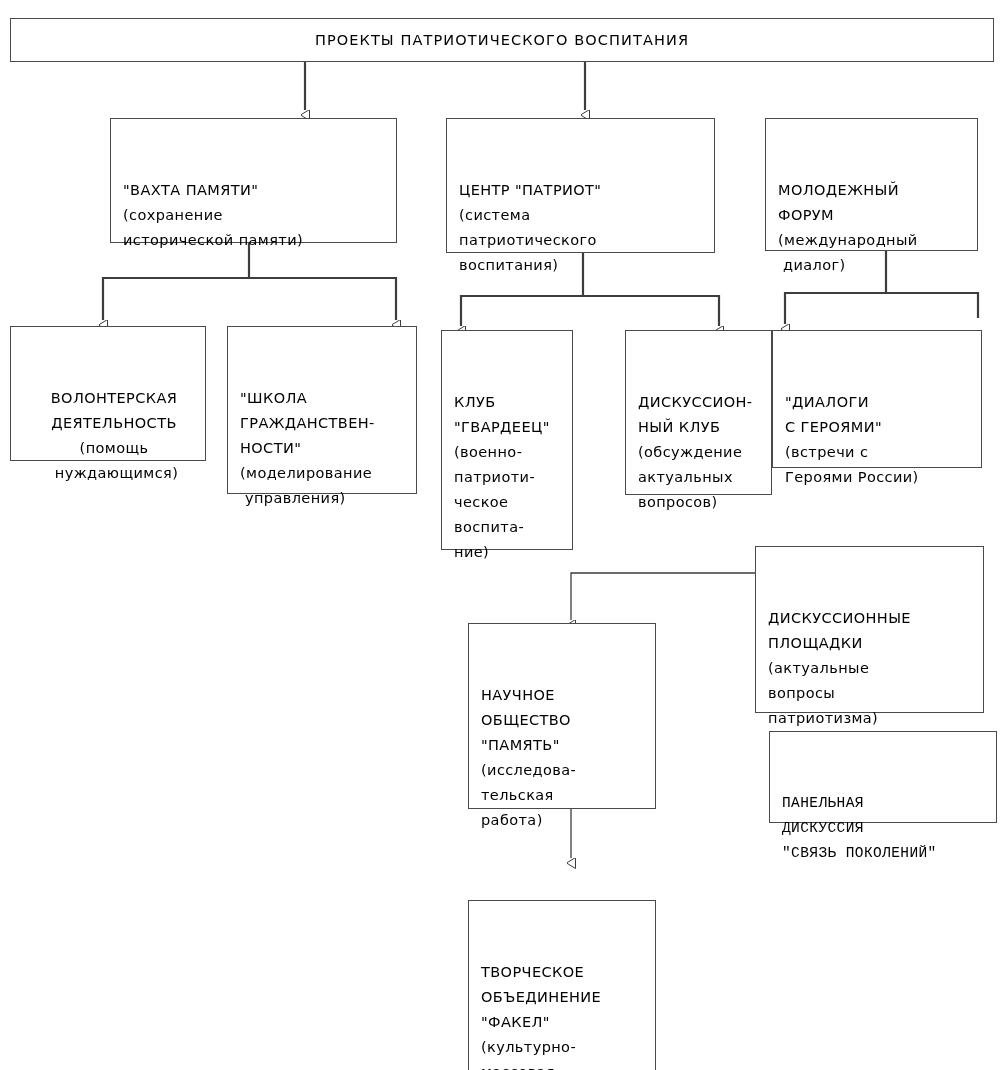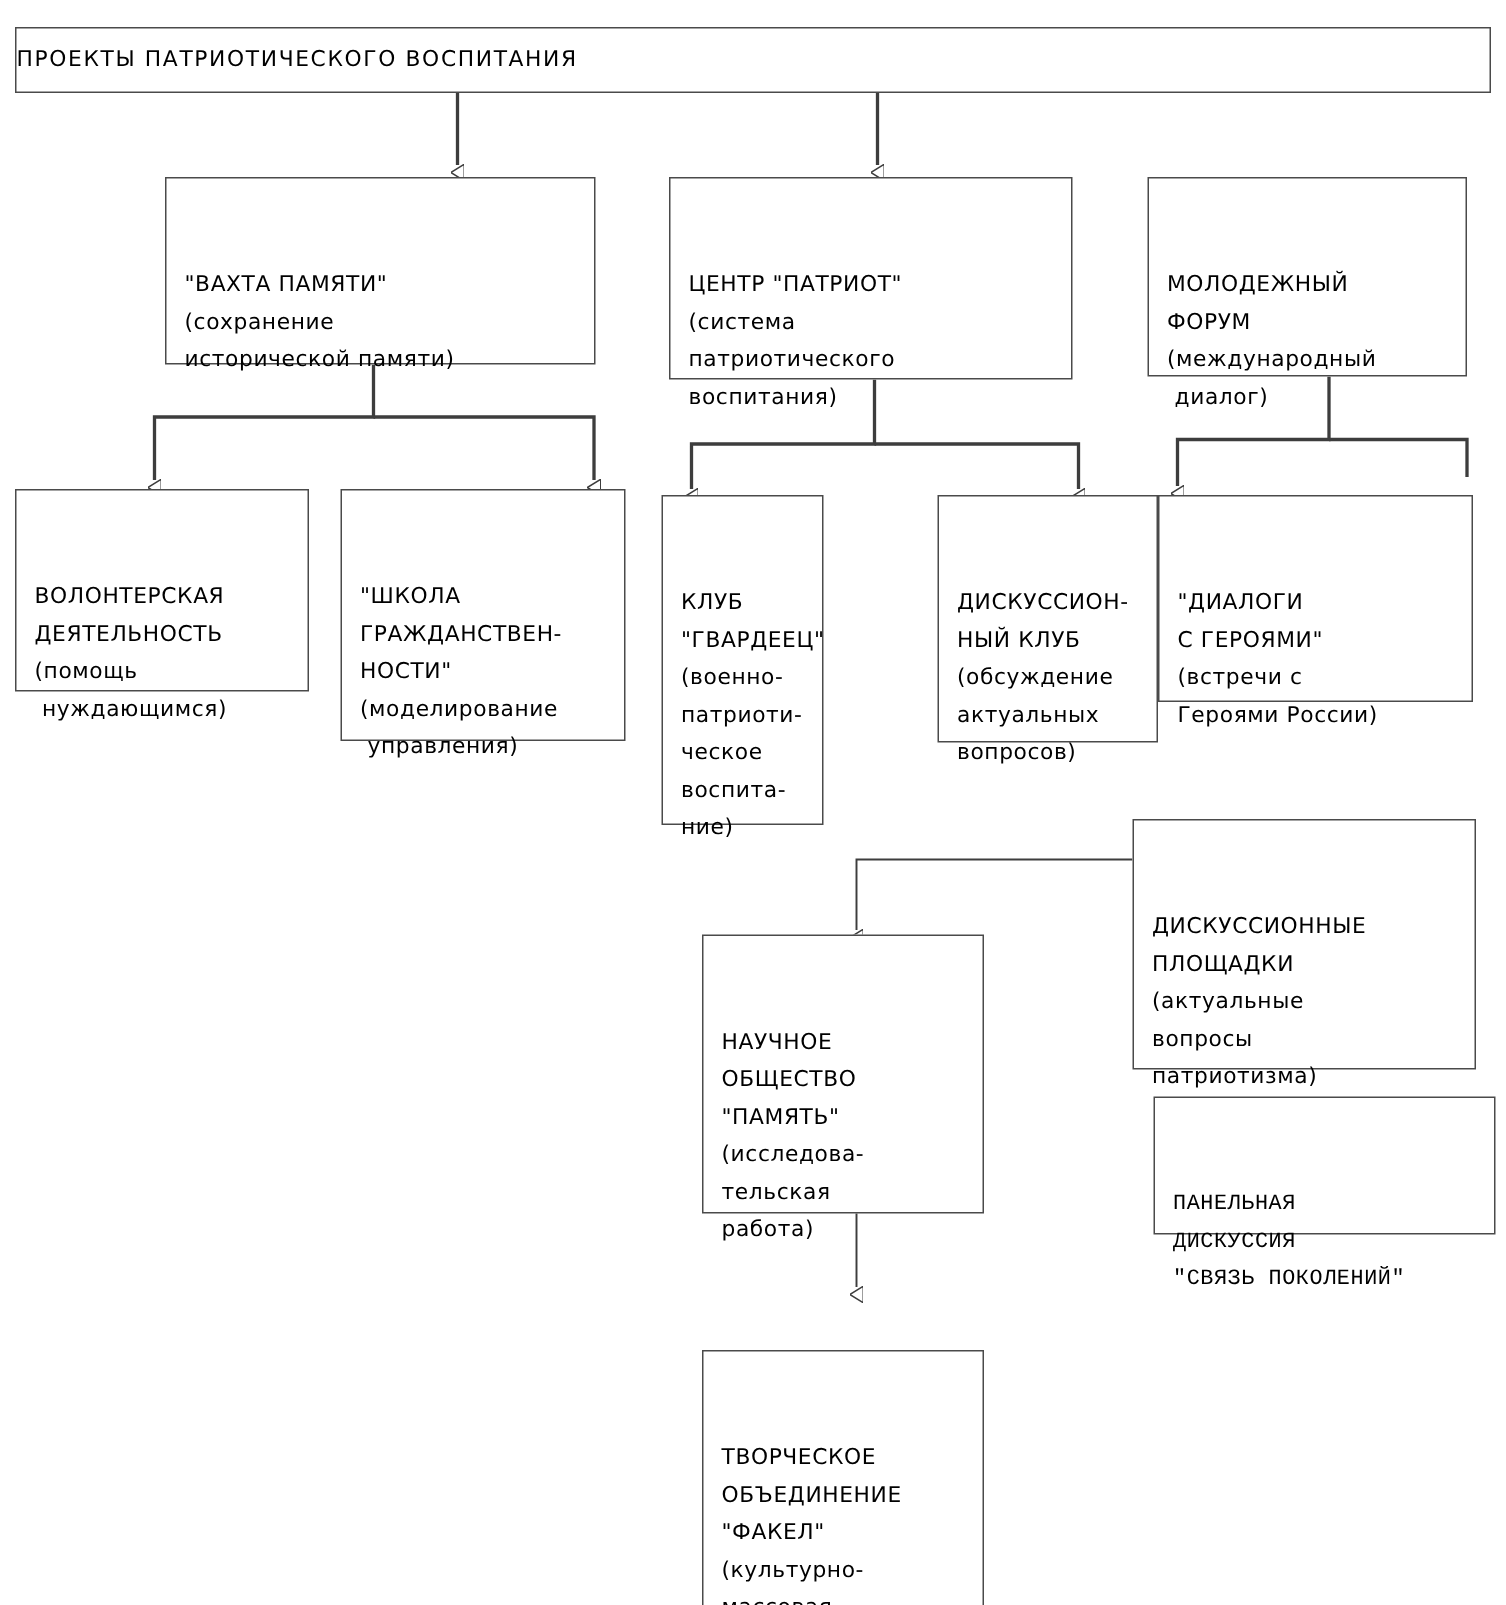--- a/index.html
+++ b/index.html
@@ -30,21 +30,21 @@
     white-space: pre;
     z-index: 3;
   }
   .node .txt {
     display: block;
     white-space: pre;
   }
   .node.center-title {
     display: flex;
     align-items: center;
-    justify-content: flex-start;
+    justify-content: center;
     text-align: center;
     letter-spacing: 1.1px;
   }
   .node.padded {
     padding: 9px 0 9px 12px;
   }
   svg.links {
     position: absolute;
     left: 0;
     top: 0;
@@ -106,36 +106,36 @@
 воспитания)</span>
   </div>
 
   <div class="node padded" style="left:765px; top:118px; width:213px; height:133px;">
     <span class="txt">МОЛОДЕЖНЫЙ
 ФОРУМ
 (международный
  диалог)</span>
   </div>
 
-  <div class="node padded" style="left:10px; top:326px; width:196px; height:135px;">
+  <div class="node padded" style="left:10px; top:326px; width:196px; height:135px;text-align:center;">
     <span class="txt">ВОЛОНТЕРСКАЯ
 ДЕЯТЕЛЬНОСТЬ
 (помощь
  нуждающимся)</span>
   </div>
 
   <div class="node padded" style="left:227px; top:326px; width:190px; height:168px;">
     <span class="txt">"ШКОЛА
 ГРАЖДАНСТВЕН-
 НОСТИ"
 (моделирование
  управления)</span>
   </div>
 
-  <div class="node padded" style="left:441px; top:330px; width:108px; height:220px;">
+  <div class="node padded" style="left:441px; top:330px; width:132px; height:220px;">
     <span class="txt">КЛУБ
 "ГВАРДЕЕЦ"
 (военно-
 патриоти-
 ческое
 воспита-
 ние)</span>
   </div>
 
   <div class="node padded" style="left:625px; top:330px; width:147px; height:165px;">

